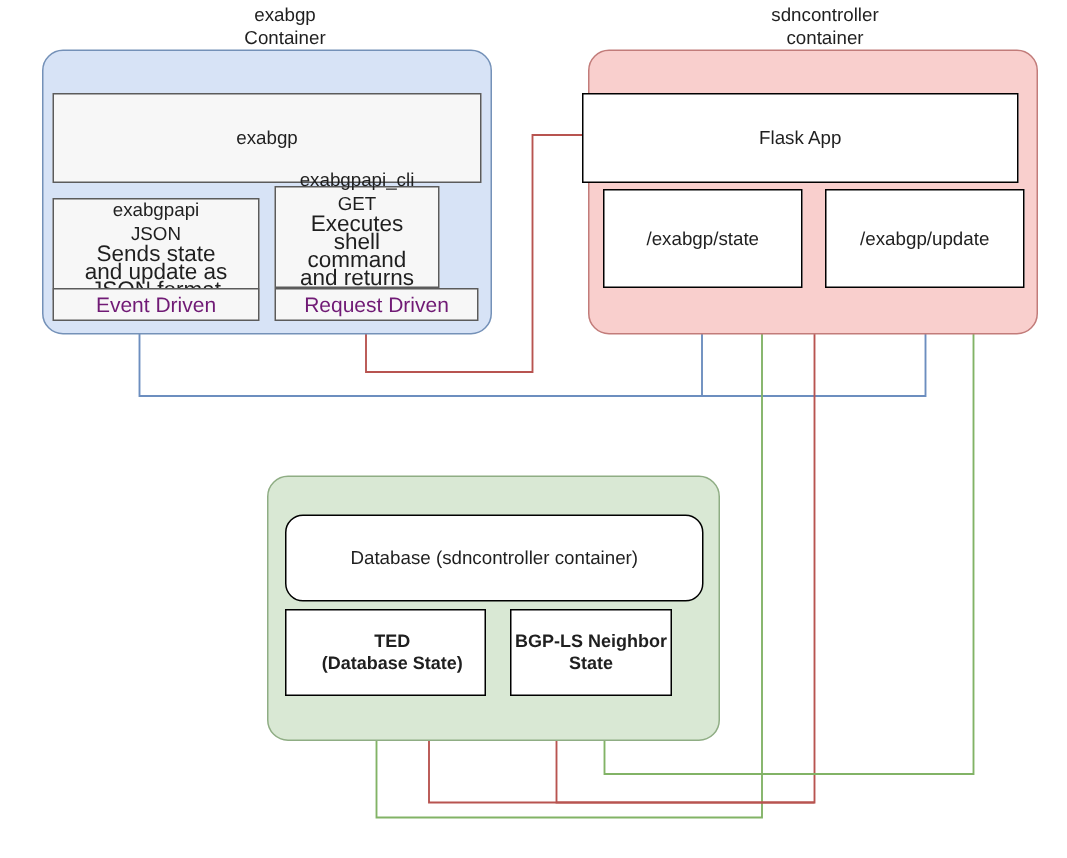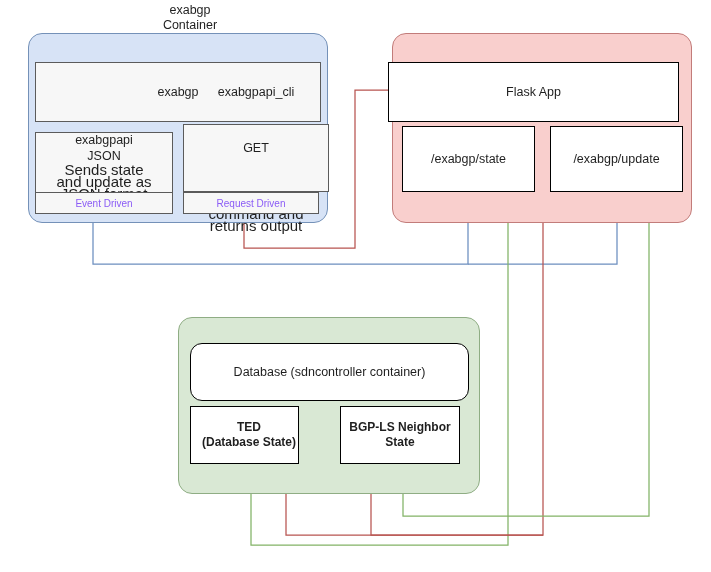--- a/index.html
+++ b/index.html
@@ -84,22 +84,22 @@
     line-height: 15px;
   }
   .strip {
     position: absolute;
     box-sizing: border-box;
     background: #f7f7f7;
     border: 1.1px solid #5b5b5b;
     display: flex;
     align-items: center;
     justify-content: center;
-    font-size: 10px;
-    color: #8b5cf6;
+    font-size: 14px;
+    color: #701a75;
   }
 </style>
 </head>
 <body>
 
 <div id="canvas">
 
   <svg id="wires" viewBox="0 0 711 572" width="711" height="572">
     <defs>
       <marker id="ah-blue" markerWidth="9" markerHeight="9" refX="4.5" refY="4" orient="auto">
@@ -150,29 +150,31 @@
 
   <div class="node" style="left:35px; top:132px; width:138px; height:68px;">
     <div class="ttl">exabgpapi</div>
     <div class="ttl">JSON</div>
     <div class="sub">Sends state and update as JSON format</div>
   </div>
   <div class="strip" style="left:35px; top:192px; width:138px; height:22px;">
     <span>Event Driven</span>
   </div>
 
-  <div class="node" style="left:183px; top:124px; width:146px; height:68px;gap:40px;">
+  <div class="node" style="left:183px; top:124px; width:110px; height:68px;">
     <div class="ttl">exabgpapi_cli</div>
     <div class="ttl">GET</div>
     <div class="sub">Executes shell command and returns output</div>
   </div>
   <div class="strip" style="left:183px; top:192px; width:136px; height:22px;">
     <span>Request Driven</span>
   </div>
 
+  <div class="container-label" style="left:470px; top:3px; width:160px;">sdncontroller
+container</div>
 
   <div class="group-box group-sdn" style="left:392px; top:33px; width:300px; height:190px;"></div>
 
   <div class="node white" style="left:388px; top:62px; width:291px; height:60px;">
     <div class="ttl">Flask App</div>
   </div>
 
   <div class="node white" style="left:402px; top:126px; width:133px; height:66px;">
     <div class="ttl">/exabgp/state</div>
   </div>
@@ -180,23 +182,23 @@
   <div class="node white" style="left:550px; top:126px; width:133px; height:66px;">
     <div class="ttl">/exabgp/update</div>
   </div>
 
   <div class="group-box group-db" style="left:178px; top:317px; width:302px; height:177px;"></div>
 
   <div class="node white" style="left:190px; top:343px; width:279px; height:58px;border-radius:12px;">
     <div class="ttl">Database (sdncontroller container)</div>
   </div>
 
-  <div class="node white" style="left:190px; top:406px; width:109px; height:58px;padding-left:9px;">
+  <div class="node white" style="left:190px; top:406px; width:134px; height:58px;padding-left:9px;">
     <div class="bold">TED</div>
     <div class="bold">(Database State)</div>
   </div>
 
-  <div class="node white" style="left:340px; top:406px; width:120px; height:58px;">
+  <div class="node white" style="left:340px; top:406px; width:108px; height:58px;">
     <div class="bold">BGP-LS Neighbor</div>
     <div class="bold">State</div>
   </div>
 
 </div>
 
 </body></html>

